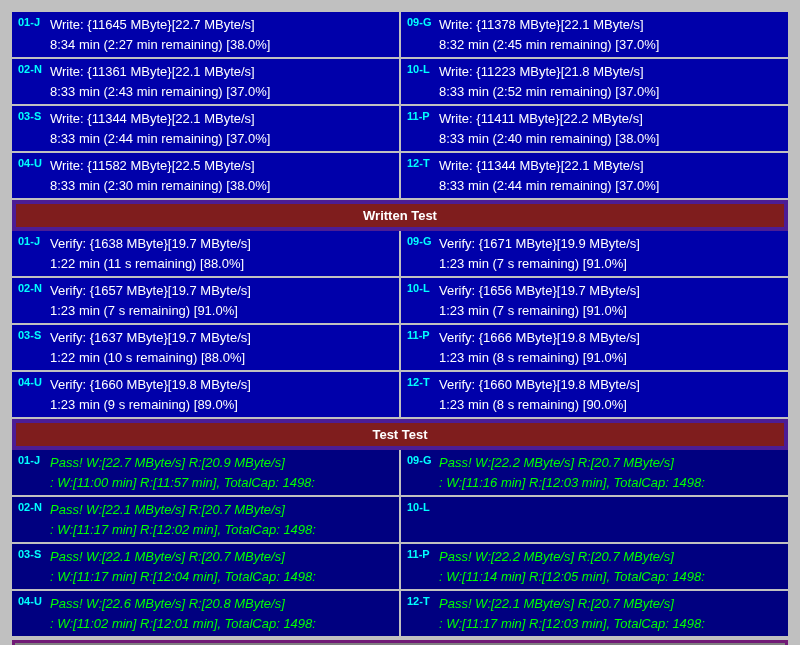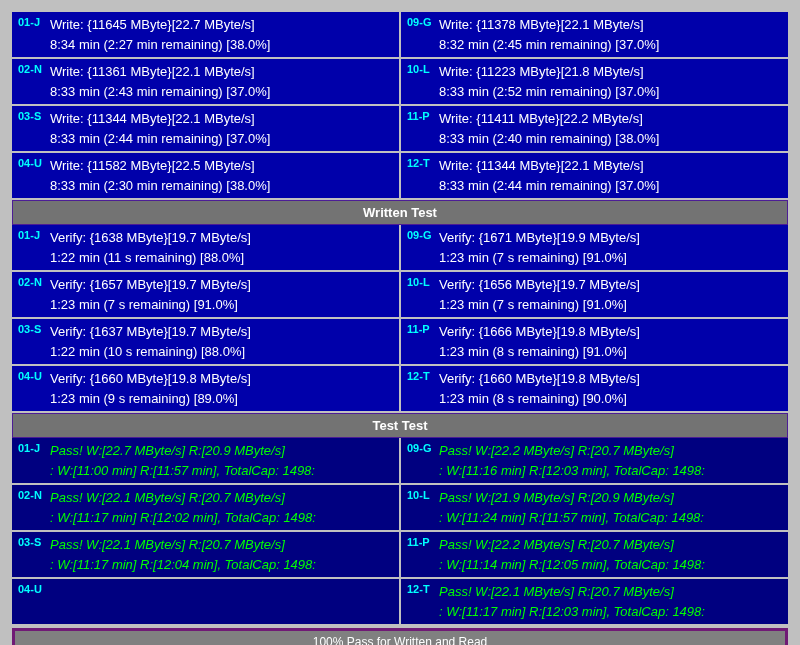--- a/index.html
+++ b/index.html
@@ -39,28 +39,28 @@
       font-weight: bold;
       min-width: 32px;
       font-size: 11px;
     }
     .cell-content {
       color: #ffffff;
       font-size: 13px;
       line-height: 1.5;
     }
     .section-header {
-      background: #737373;
+      background: #7f1d1d;
       color: #ffffff;
       text-align: center;
       padding: 4px 8px;
       font-size: 13px;
       font-weight: bold;
       margin: 0 0;
-      border: 1px solid #4c1d95;
+      border: 4px solid #4c1d95;
     }
     .pass-cell {
       background: #000080;
       color: #00ff00;
       padding: 3px 6px;
       line-height: 1.4;
       font-size: 11px;
     }
     .pass-cell .cell-content {
       color: #00ff00;
@@ -207,38 +207,38 @@
       </div>
         <div class="pass-cell">
         <div class="cell-row">
           <span class="cell-label">02-N</span>
           <span class="cell-content">Pass! W:[22.1 MByte/s] R:[20.7 MByte/s]<br>: W:[11:17 min] R:[12:02 min], TotalCap: 1498:</span>
         </div>
       </div>
         <div class="pass-cell">
         <div class="cell-row">
           <span class="cell-label">10-L</span>
-          <span class="cell-content">Pass! W:[21.9 MByte/s] R:[20.9 MByte/s]<br>: W:[11:24 min] R:[11:57 min], TotalCap: 1498:</span>
         </div>
       </div>
         <div class="pass-cell">
         <div class="cell-row">
           <span class="cell-label">03-S</span>
           <span class="cell-content">Pass! W:[22.1 MByte/s] R:[20.7 MByte/s]<br>: W:[11:17 min] R:[12:04 min], TotalCap: 1498:</span>
         </div>
       </div>
         <div class="pass-cell">
         <div class="cell-row">
           <span class="cell-label">11-P</span>
           <span class="cell-content">Pass! W:[22.2 MByte/s] R:[20.7 MByte/s]<br>: W:[11:14 min] R:[12:05 min], TotalCap: 1498:</span>
         </div>
       </div>
         <div class="pass-cell">
         <div class="cell-row">
           <span class="cell-label">04-U</span>
+          <span class="cell-content">Pass! W:[22.6 MByte/s] R:[20.8 MByte/s]<br>: W:[11:02 min] R:[12:01 min], TotalCap: 1498:</span>
         </div>
       </div>
         <div class="pass-cell">
         <div class="cell-row">
           <span class="cell-label">12-T</span>
           <span class="cell-content">Pass! W:[22.1 MByte/s] R:[20.7 MByte/s]<br>: W:[11:17 min] R:[12:03 min], TotalCap: 1498:</span>
         </div>
       </div>
       </div>
   </div>

